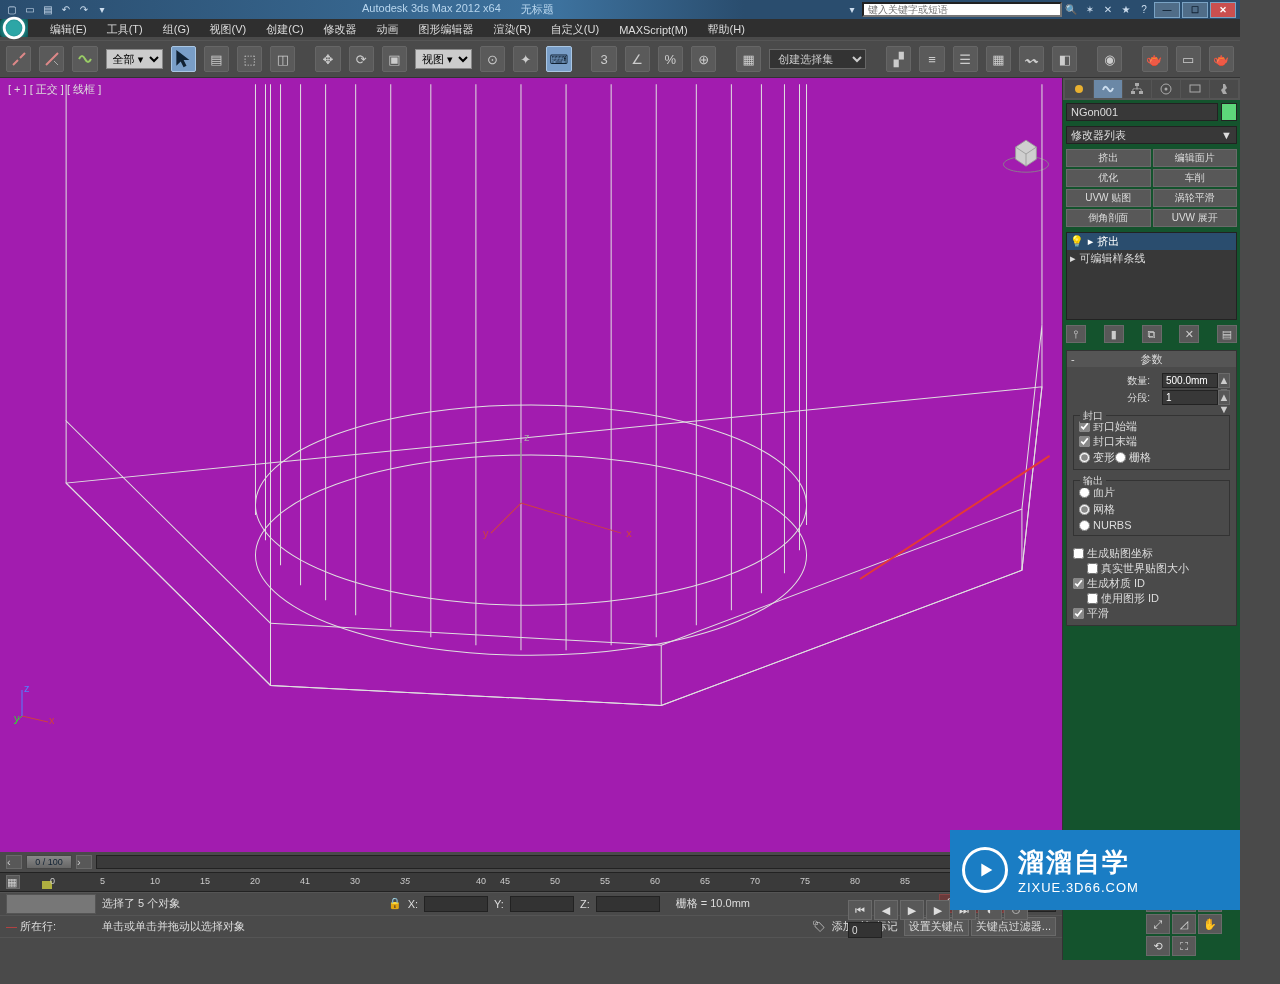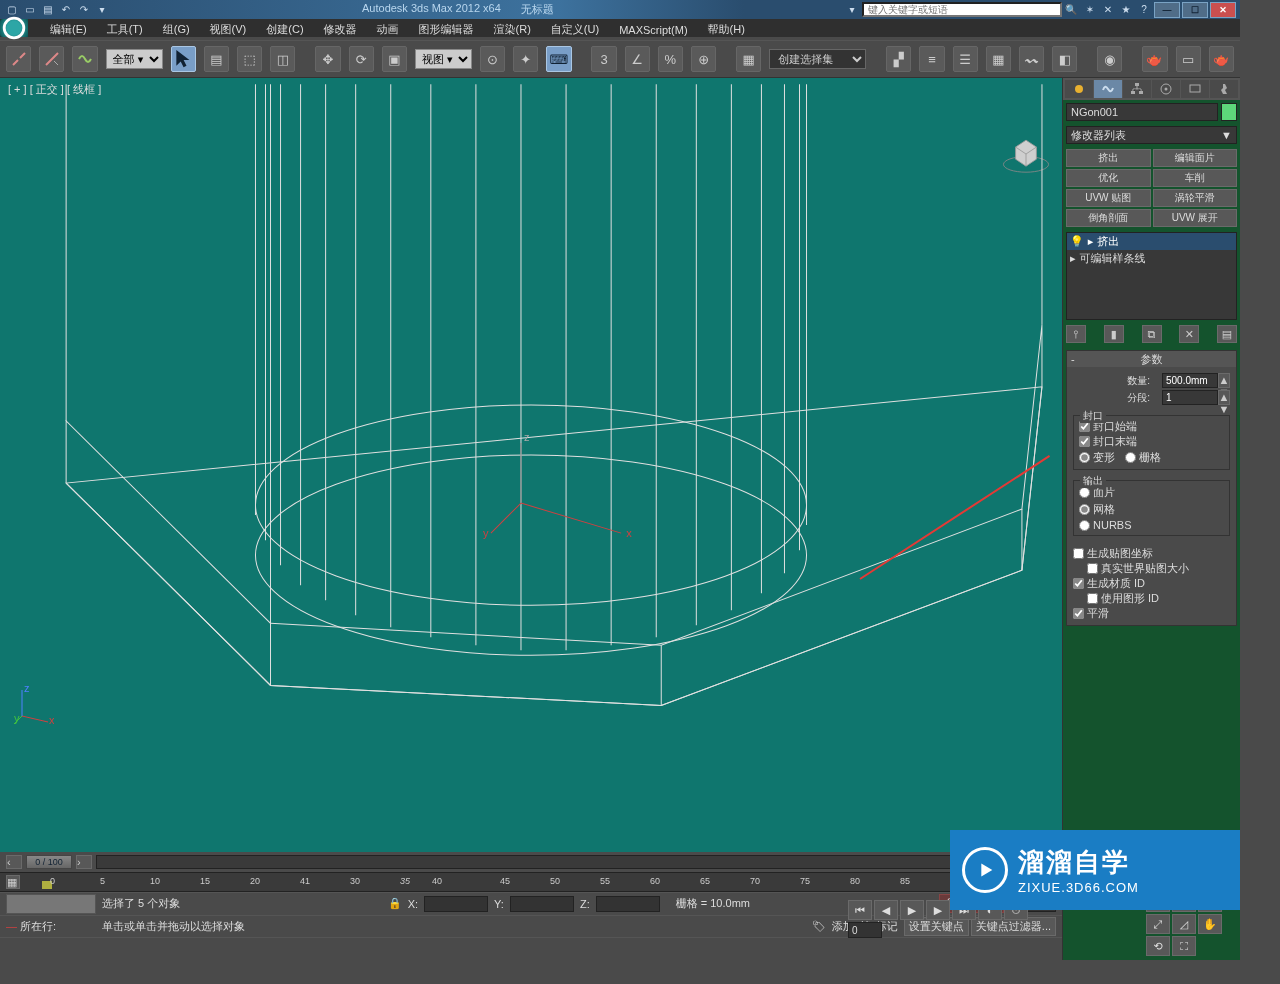--- a/index.html
+++ b/index.html
@@ -27,21 +27,21 @@
 
 .toolbar-row{position:absolute;left:0;right:0;top:40px;height:38px;background:#4a4a4a;border-top:1px solid #555;border-bottom:1px solid #333;display:flex;align-items:center;gap:8px;padding:2px 6px}
 .tb-btn{width:26px;height:26px;background:#5a5a5a;border:1px solid #666;display:flex;align-items:center;justify-content:center;color:#ccc;font-size:13px;border-radius:2px}
 .tb-btn.ico svg{width:16px;height:16px}
 .tb-btn.active{background:#799ec7;border-color:#aac7e4;color:#123}
 .tb-sep{width:4px;height:26px}
 .tb-dd{height:20px;background:#ccc;color:#000;border:1px solid #888;padding:0 2px;font-size:11px}
 .tb-dd-dark{height:20px;background:#333;color:#ccc;border:1px solid #666;padding:0 4px;font-size:11px}
 
 
-.viewport{position:absolute;left:0;right:178px;top:78px;bottom:108px;background:#0f766e}
+.viewport{position:absolute;left:0;right:178px;top:78px;bottom:108px;background:#a21caf}
 .vp-label{position:absolute;left:8px;top:4px;color:#ddd;font-size:11px}
 .viewcube{position:absolute;right:10px;top:50px;width:52px;height:52px;}
 
 
 .anno-box{position:absolute;border:3px solid #e53935;border-radius:6px}
 .anno-arrow-line{position:absolute;background:#e53935;height:2px;transform-origin:left center}
 .anno-arrow-head{position:absolute;width:0;height:0;border-left:16px solid #e53935;border-top:8px solid transparent;border-bottom:8px solid transparent;transform-origin:left center}
 
 
 .cmd-panel{position:absolute;right:0;top:78px;width:178px;bottom:0;background:#14532d;border-left:1px solid #333;display:flex;flex-direction:column}
@@ -66,21 +66,21 @@
 .rollout-hd::before{content:"-";position:absolute;left:4px}
 .rollout-body{padding:4px 6px;background:#4a4a4a}
 .param-row{display:flex;align-items:center;gap:12px;margin:2px 0;justify-content:flex-end}
 .param-row label{color:#ddd;font-size:10px}
 .spinner{display:flex}
 .spinner input{width:56px;height:15px;background:#383838;border:1px solid #222;color:#fff;padding:0 3px;font-size:10px}
 .spinner .ar{width:12px;height:15px;background:#585858;border:1px solid #6a6a6a;font-size:7px;display:flex;flex-direction:column}
 .spinner .ar span{flex:1;display:flex;align-items:center;justify-content:center}
 .grp{border:1px solid #333;margin:10px 0;padding:3px 5px;position:relative}
 .grp .gt{position:absolute;top:-7px;left:6px;background:#4a4a4a;padding:0 3px;font-size:10px;color:#ddd}
-.radio-row{display:flex;gap:10px;margin:1px 0;align-items:center}
+.radio-row{display:flex;margin:1px 0;align-items:center}
 .radio-row.column{flex-direction:column;align-items:flex-start;gap:2px}
 input[type=radio],input[type=checkbox]{accent-color:#888;margin-right:3px;width:11px;height:11px}
 label.cb{display:flex;align-items:center;font-size:10px;color:#ddd}
 
 
 .timeline{position:absolute;left:0;right:178px;bottom:88px;height:20px;display:flex;align-items:center;gap:4px;padding:0 6px}
 .timeline .slider{flex:0 0 46px;height:14px;background:linear-gradient(#888,#666);border:1px solid #444;text-align:center;font-size:9px;color:#123;line-height:12px}
 .timeline .track{flex:1;height:14px;background:#3a3a3a;border:1px solid #222;position:relative}
 .ruler{position:absolute;left:0;right:178px;bottom:68px;height:20px;background:#3a3a3a;border-top:1px solid #222;border-bottom:1px solid #222;display:flex;align-items:flex-start;padding-left:50px}
 .ruler span{position:absolute;font-size:9px;color:#ccc;top:3px}
@@ -457,21 +457,21 @@
  <div style="position:absolute;left:6px;top:2px;width:14px;height:14px;background:#585858;border:1px solid #6a6a6a">▦</div>
  <div style="position:absolute;left:42px;top:8px;width:10px;height:8px;background:#b0b040"></div>
 <span style="left: 50px;">0</span>
     <span style="left: 100px;">5</span>
     <span style="left: 150px;">10</span>
     <span style="left: 200px;">15</span>
     <span style="left: 250px;">20</span>
     <span style="left: 300px;">41</span>
     <span style="left: 350px;">30</span>
     <span style="left: 400px; font-style: italic;">35</span>
-    <span style="left: 432px;">40</span>
+    <span style="left: 476px;">40</span>
     <span style="left: 500px;">45</span>
     <span style="left: 550px;">50</span>
     <span style="left: 600px;">55</span>
     <span style="left: 650px;">60</span>
     <span style="left: 700px;">65</span>
     <span style="left: 750px;">70</span>
     <span style="left: 800px;">75</span>
     <span style="left: 850px;">80</span>
     <span style="left: 900px;">85</span>
     <span style="left: 950px;">90</span>

